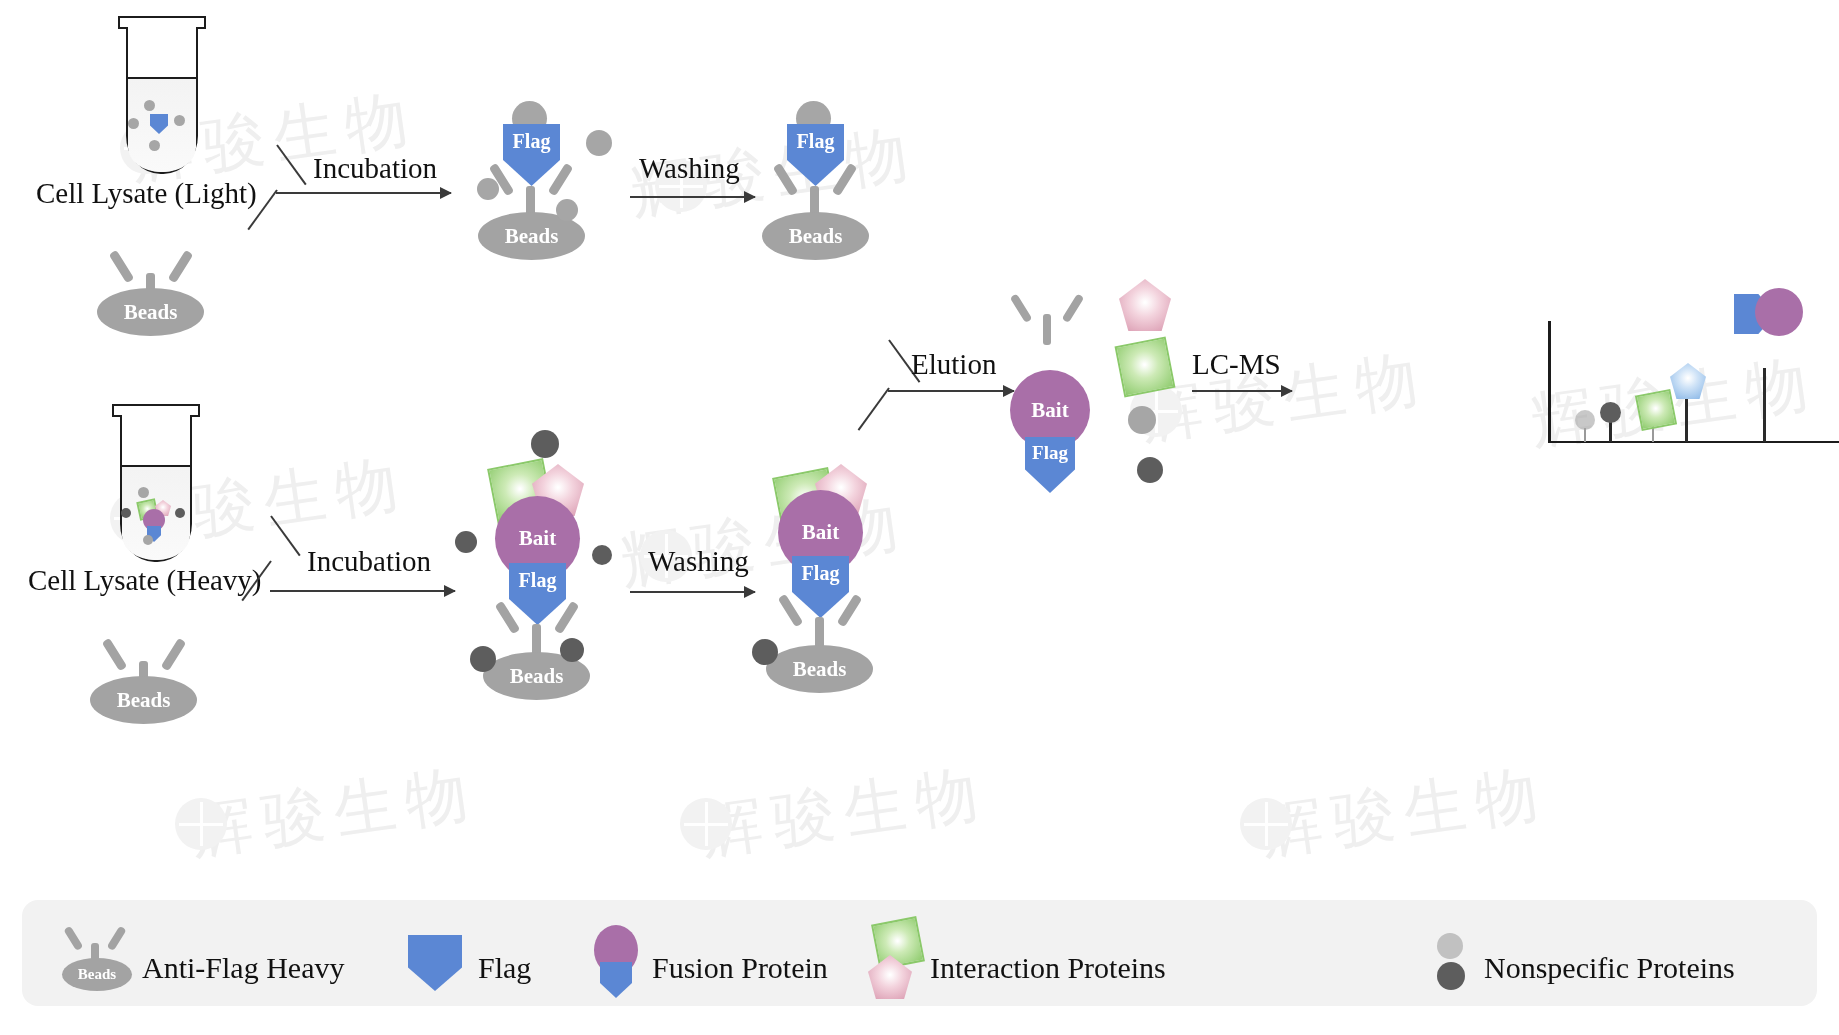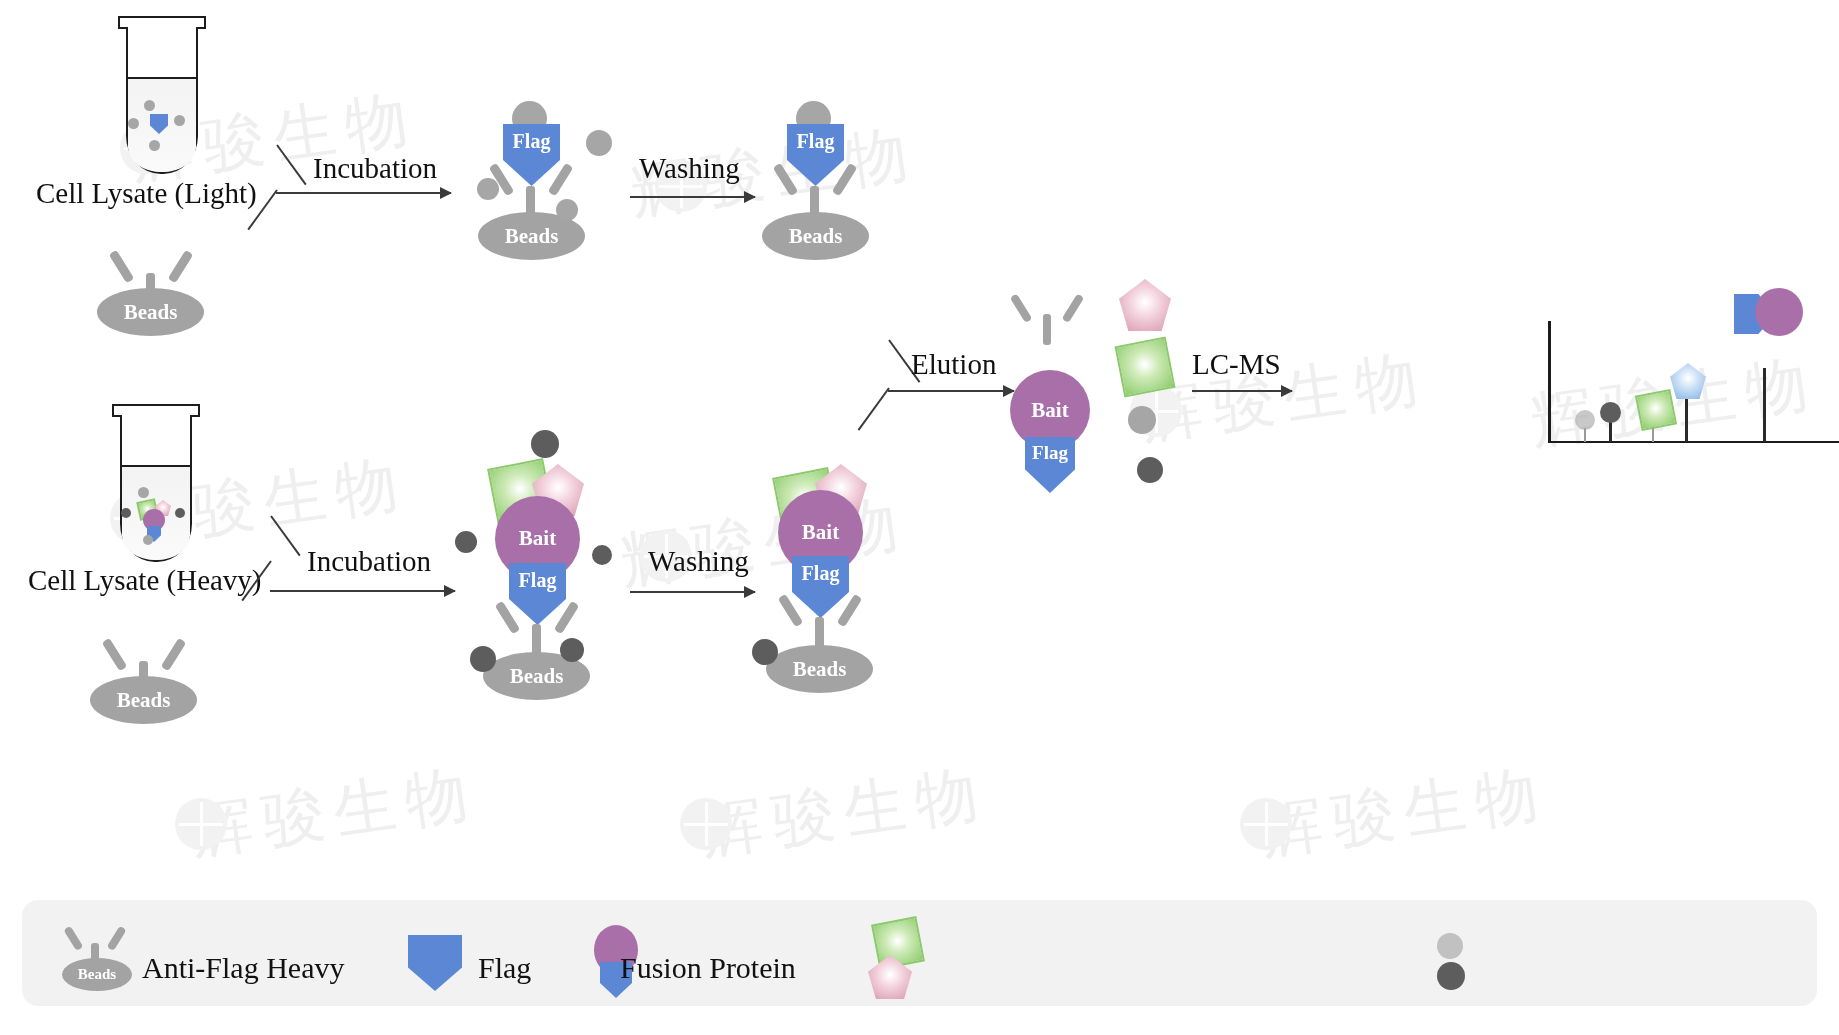--- a/index.html
+++ b/index.html
@@ -302,21 +302,23 @@
   <div class="beads" style="left:62px;top:958px;width:70px;height:33px;border-radius:50%;line-height:33px;font-size:15px;">
     <span>Beads</span>
   </div>
   <div class="legtext" style="left:142px;top:951px;">Anti-Flag Heavy</div>
 
   <div class="flagshape" style="left:408px;top:935px;width:54px;height:56px;"></div>
   <div class="legtext" style="left:478px;top:951px;">Flag</div>
 
   <div class="bait" style="left:594px;top:925px;width:44px;height:50px;"></div>
   <div class="flagshape" style="left:600px;top:962px;width:32px;height:36px;"></div>
-  <div class="legtext" style="left:620px;top:951px;text-align:right;">Fusion Protein</div>
+  <div class="legtext" style="left:652px;top:951px;text-align:right;">Fusion Protein</div>
 
   <div class="greensq" style="left:875px;top:920px;width:42px;height:42px;transform:rotate(-11deg);"></div>
   <div class="pinkpent" style="left:868px;top:955px;width:44px;height:44px;"></div>
+  <div class="legtext" style="left:930px;top:951px;">Interaction Proteins</div>
 
   <div class="grayball" style="left:1437px;top:933px;width:26px;height:26px;opacity:.65;"></div>
   <div class="darkball" style="left:1437px;top:962px;width:28px;height:28px;"></div>
+  <div class="legtext" style="left:1484px;top:951px;">Nonspecific Proteins</div>
 
 </div>
 
 </body></html>

